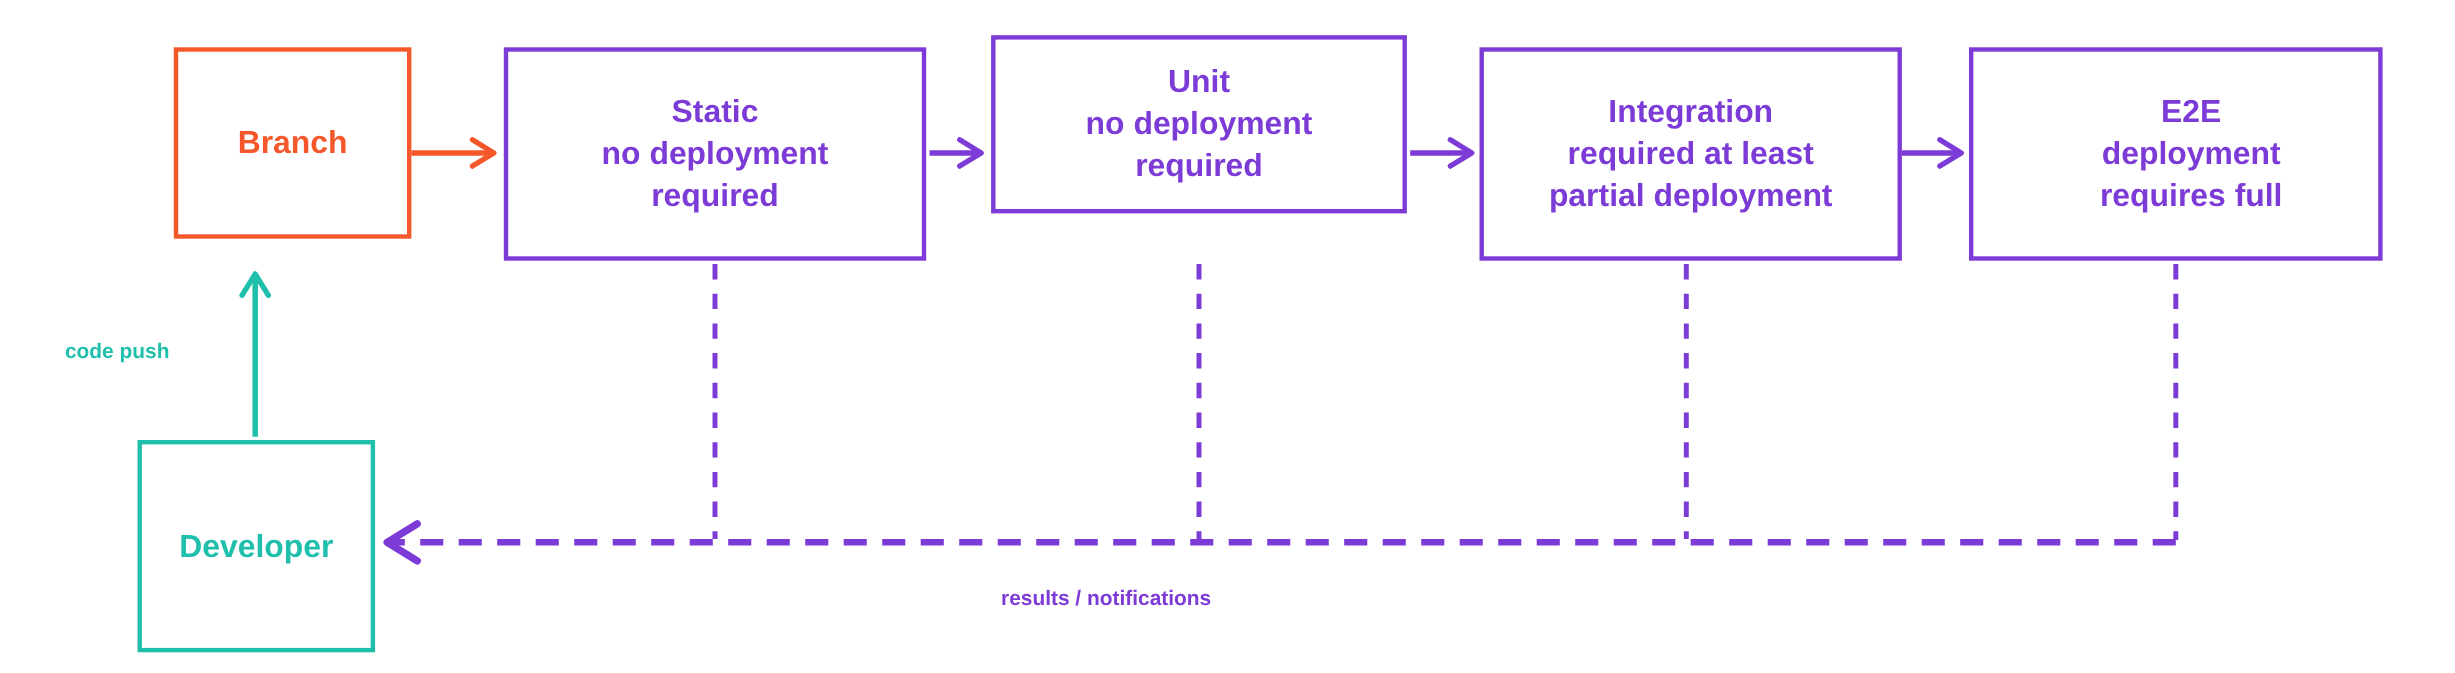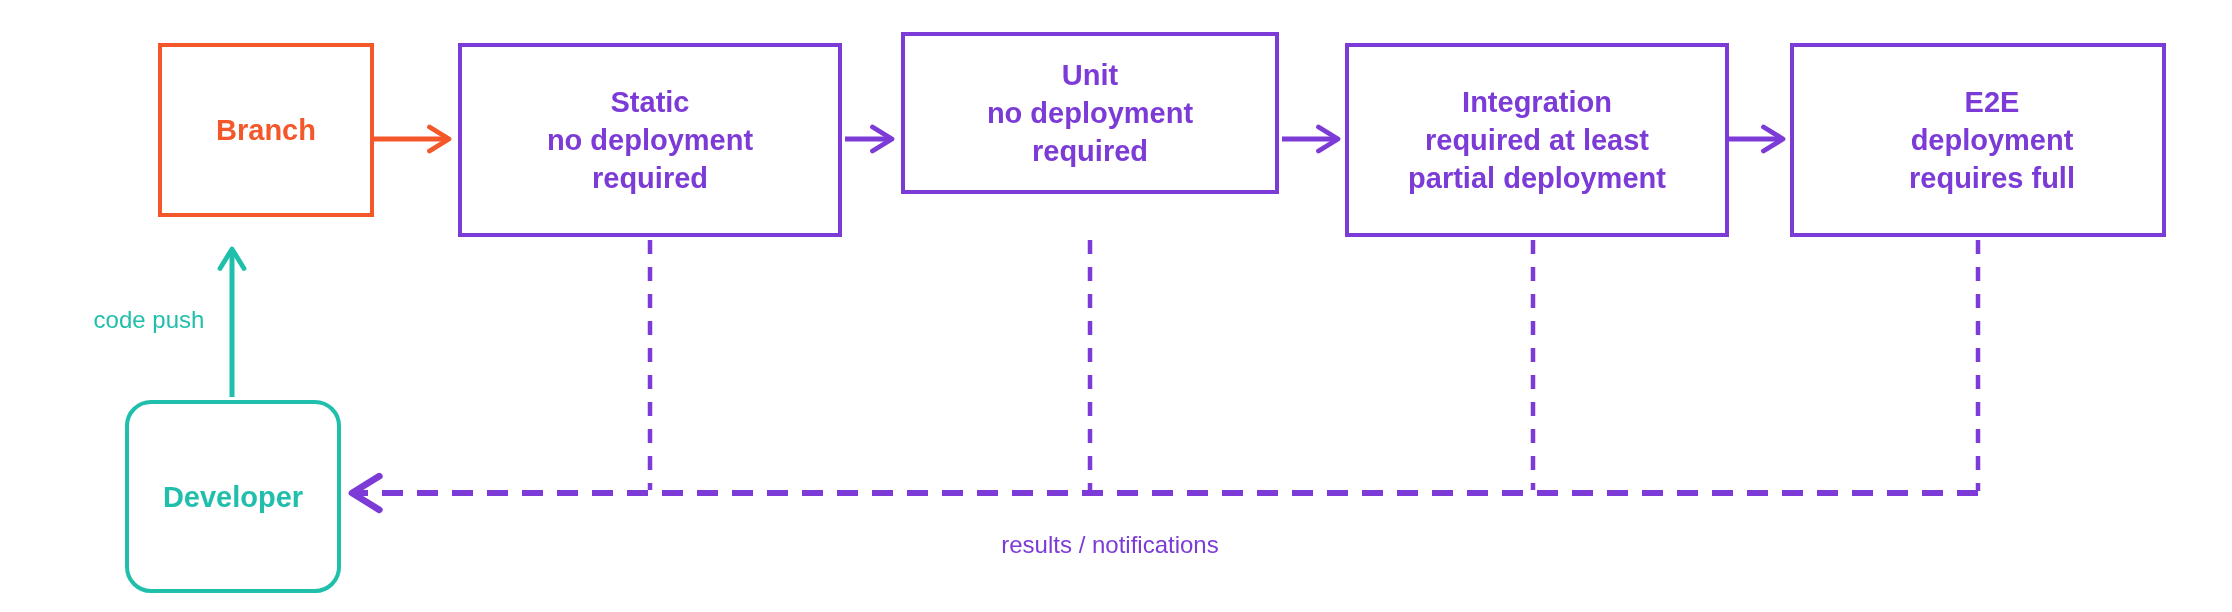--- a/index.html
+++ b/index.html
@@ -22,36 +22,36 @@
     flex-direction: column;
     align-items: center;
     justify-content: center;
     text-align: center;
     font-size: 29px;
     line-height: 38px;
     font-weight: 600;
   }
   .purple { border-color: var(--purple, #7C3BD6); color: var(--purple, #7C3BD6); }
   .orange { border-color: var(--orange, #F4582A); color: var(--orange, #F4582A); }
-  .teal   { border-color: var(--teal,   #1FBFAC); color: var(--teal,   #1FBFAC); border-radius: 26px; }
+  .teal   { border-color: var(--teal,   #1FBFAC); color: var(--teal,   #1FBFAC); }
   .box .title { font-weight: 700; }
 
   .box-branch      { left: 125px;  top: 43px;  width: 216px; height: 174px; margin-left: 33px; }
   .box-static      { left: 458px;  top: 43px;  width: 384px; height: 194px; }
   .box-unit        { left: 901px;  top: 32px;  width: 378px; height: 162px; }
   .box-integration { left: 1345px; top: 43px;  width: 384px; height: 194px; }
   .box-e2e         { left: 1790px; top: 43px;  width: 376px; height: 194px; padding-left: 28px; }
   .box-developer   { left: 125px;  top: 400px; width: 216px; height: 193px; }
 
   .edge-label {
     position: absolute;
-    font-size: 24px;
+    font-size: 19px;
     line-height: 38px;
-    font-weight: 400;
-    text-align: center;
+    font-weight: 700;
+    text-align: left;
   }
   .label-code-push { left: 59px;  top: 301px; width: 180px; color: var(--teal, #1FBFAC); }
   .label-results   { left: 910px; top: 526px; width: 400px; color: var(--purple, #7C3BD6); }
 
   .shaft   { fill: none; stroke-width: 5; }
   .dashedv { fill: none; stroke-width: 4.5; stroke-dasharray: 14 13; }
   .dashedh { fill: none; stroke-width: 6;   stroke-dasharray: 21 14; }
   .stroke-orange { stroke: var(--orange, #F4582A); }
   .stroke-purple { stroke: var(--purple, #7C3BD6); }
   .stroke-teal   { stroke: var(--teal,   #1FBFAC); }

